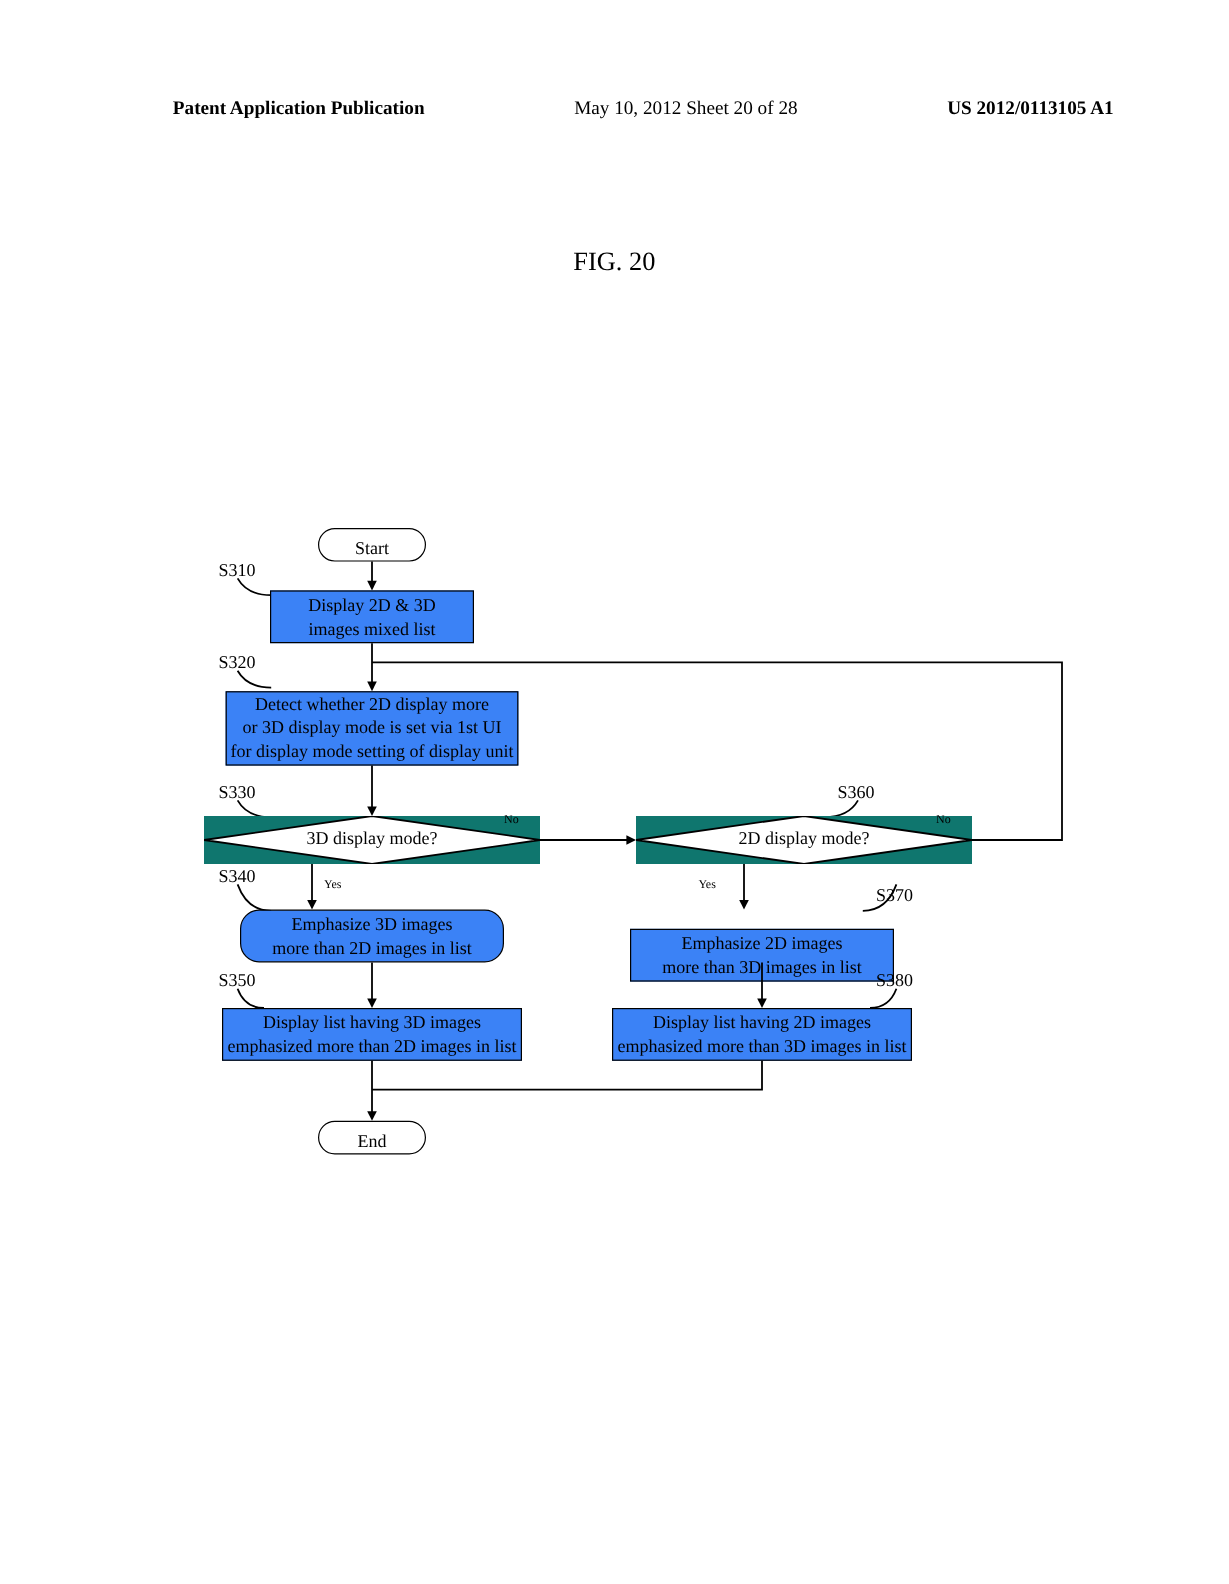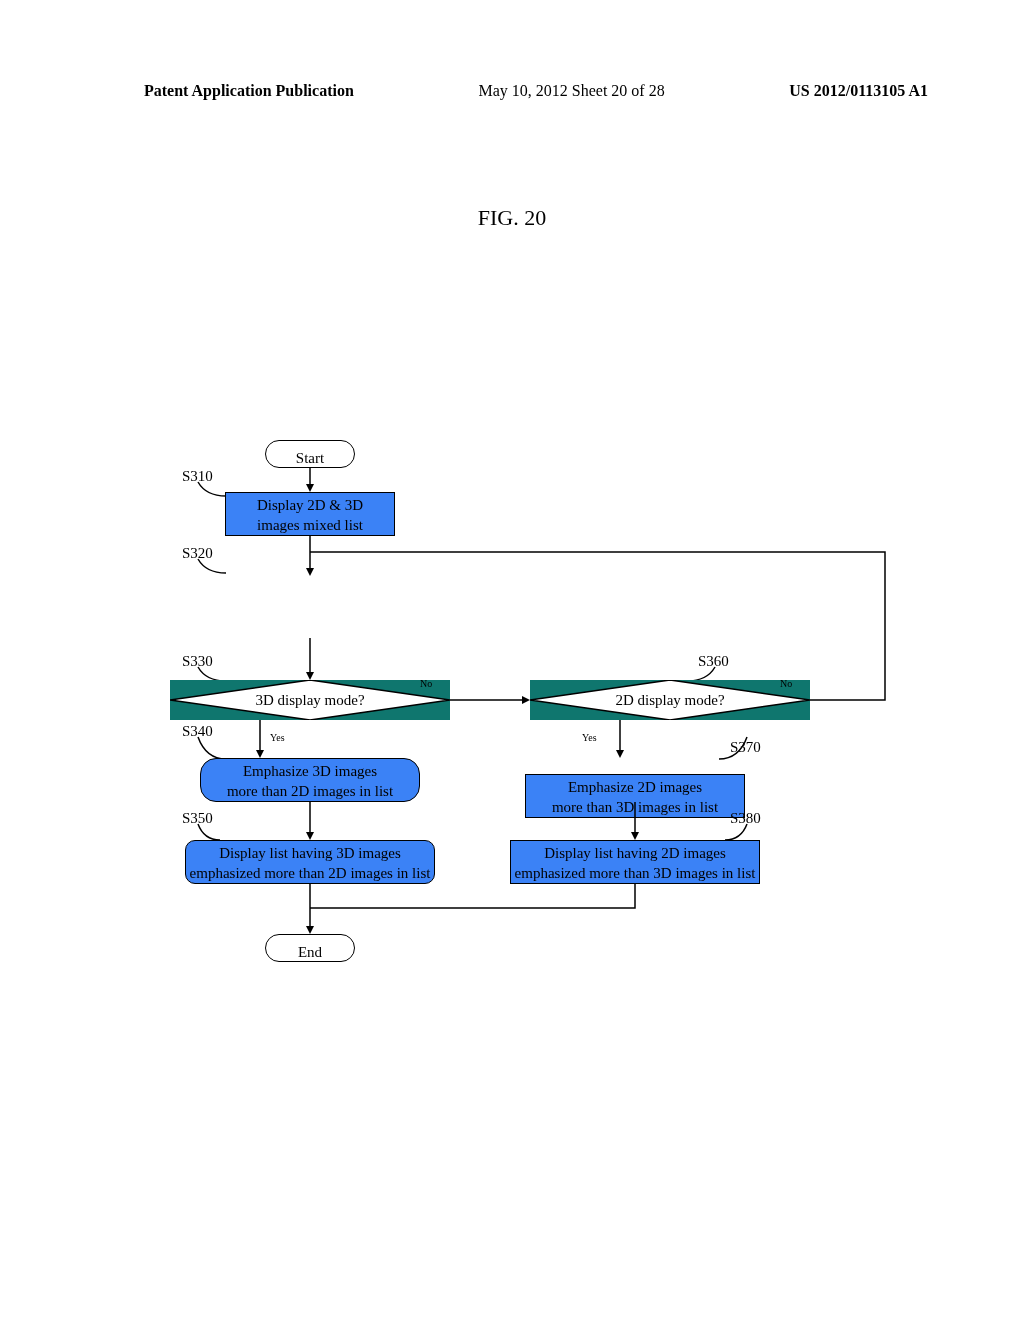--- a/index.html
+++ b/index.html
@@ -137,20 +137,25 @@
   <div class="step-label" style="left: 12px; top: 105px;">S320</div>
   <svg class="connector" style="left: 28px; top: 119px; width: 30px; height: 16px;">
     <path d="M 0 0 Q 8 14 28 14" class="arrow-line"></path>
   </svg>
 
   <svg class="connector" style="left:138px; top:96px; width:4px; height:40px;">
     <line x1="2" y1="0" x2="2" y2="33" class="arrow-line"></line>
     <polygon points="2,40 -2,32 6,32" class="arrowhead"></polygon>
   </svg>
 
+  <div class="process" style="left: 18px; top: 136px; width: 244px; height: 62px;">
+    <span style="white-space: pre-line;">Detect whether 2D display more
+or 3D display mode is set via 1st UI
+for display mode setting of display unit</span>
+  </div>
 
   <svg class="connector" style="left:138px; top:198px; width:4px; height:42px;">
     <line x1="2" y1="0" x2="2" y2="35" class="arrow-line"></line>
     <polygon points="2,42 -2,34 6,34" class="arrowhead"></polygon>
   </svg>
 
   <div class="step-label" style="left: 12px; top: 213px;">S330</div>
   <svg class="connector" style="left: 28px; top: 227px; width: 30px; height: 16px;">
     <path d="M 0 0 Q 8 14 28 14" class="arrow-line"></path>
   </svg>
@@ -224,21 +229,21 @@
   <svg class="connector" style="left:138px; top:362px; width:4px; height:38px;">
     <line x1="2" y1="0" x2="2" y2="31" class="arrow-line"></line>
     <polygon points="2,38 -2,30 6,30" class="arrowhead"></polygon>
   </svg>
 
   <div class="step-label" style="left: 12px; top: 370px;">S350</div>
   <svg class="connector" style="left: 28px; top: 384px; width: 24px; height: 18px;">
     <path d="M 0 0 Q 6 16 22 16" class="arrow-line"></path>
   </svg>
 
-  <div class="process" style="left: 15px; top: 400px; width: 250px; height: 44px; border-radius: 10px;">
+  <div class="process" style="left: 15px; top: 400px; width: 250px; height: 44px;">
     <span style="white-space: pre-line;">Display list having 3D images
 emphasized more than 2D images in list</span>
   </div>
 
   <svg class="connector" style="left:463px; top:362px; width:4px; height:38px;">
     <line x1="2" y1="0" x2="2" y2="31" class="arrow-line"></line>
     <polygon points="2,38 -2,30 6,30" class="arrowhead"></polygon>
   </svg>
 
   <div class="step-label" style="left: 560px; top: 370px;">S380</div>

